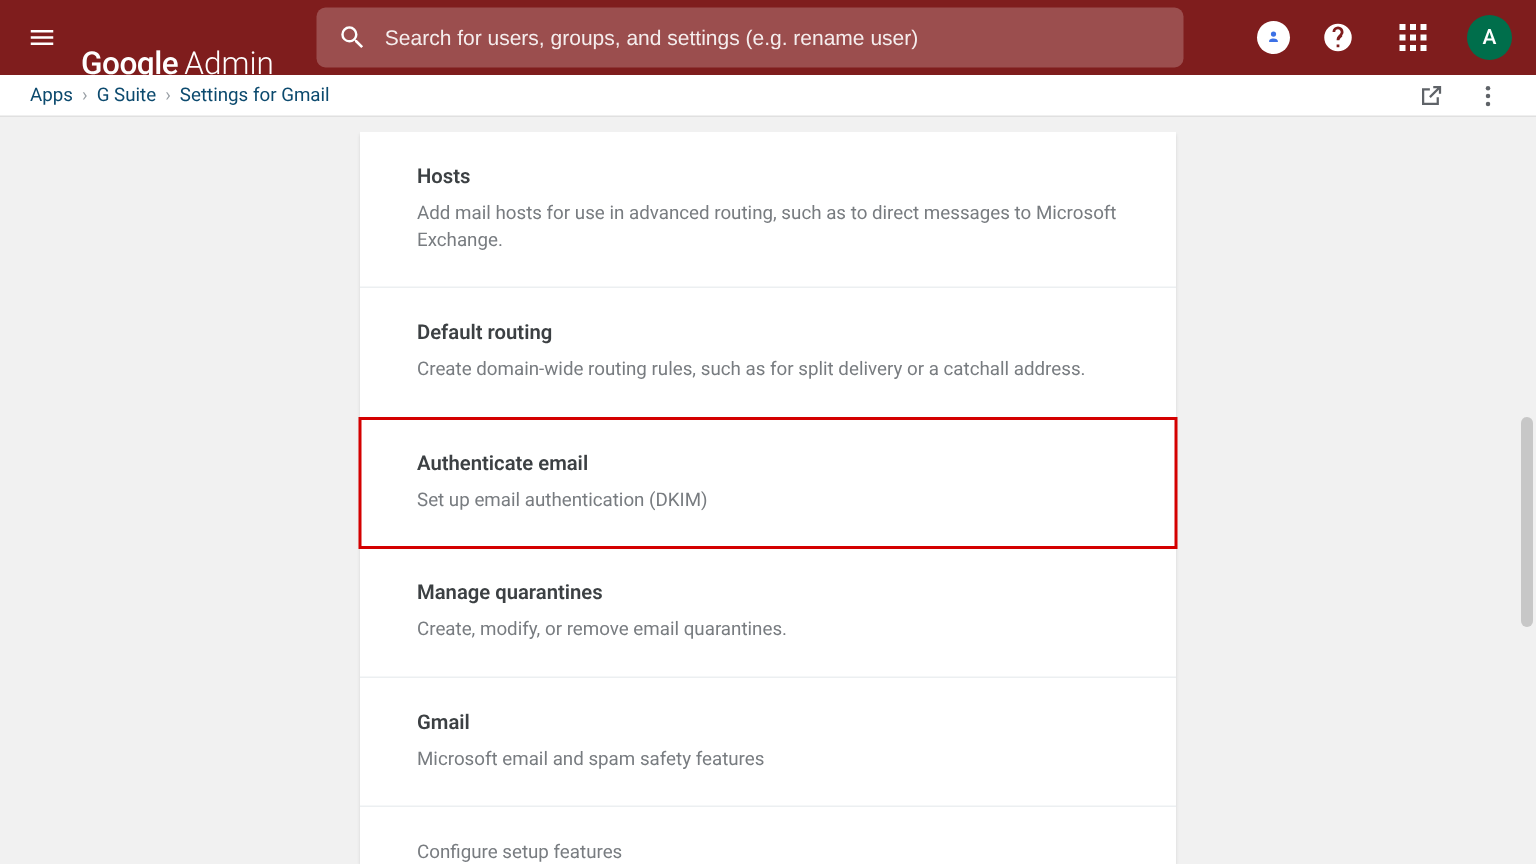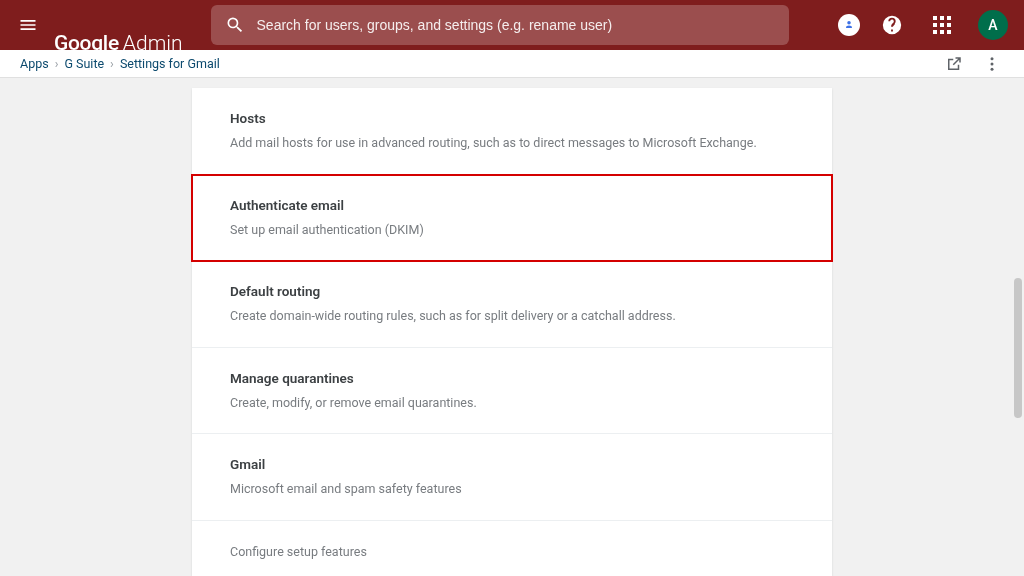--- a/index.html
+++ b/index.html
@@ -44,21 +44,21 @@
     font-size:12.5px; color:#5f6368;
   }
   .crumb { color:#0c4a6e; cursor:pointer; }
   .crumb.current { color:#0c4a6e; }
   .chev { margin:0 6px; color:#9aa0a6; }
   .sub-spacer { flex:1; }
   .sub-icon { width:24px; height:24px; display:flex; align-items:center; justify-content:center; color:#5f6368; cursor:pointer; margin-left:14px; }
 
   .page { width:100%; height:calc(576px - 50px - 28px); display:flex; justify-content:center; position:relative; }
   .card {
-    width: 640px; margin-top:10px;
+    width: 544px; margin-top:10px;
     background:#fff;
     box-shadow: 0 1px 2px rgba(60,64,67,.15);
   }
   .row {
     padding: 22px 38px 22px 38px;
     border-bottom:1px solid #eceff1;
     cursor:pointer;
     position:relative;
   }
   .row h3 { font-size:13.5px; font-weight:600; color:#3c4043; margin-bottom:8px; }
@@ -139,27 +139,27 @@
       </svg>
   </div>
 </div>
 
 <div class="page">
   <div class="card" id="card">
       <div class="row">
         <h3>Hosts</h3>
         <p>Add mail hosts for use in advanced routing, such as to direct messages to Microsoft Exchange.</p>
       </div>
+      <div class="row">
+        <h3>Default routing</h3>
+        <p>Create domain-wide routing rules, such as for split delivery or a catchall address.</p>
+      </div>
       <div class="row highlight">
         <h3>Authenticate email</h3>
         <p>Set up email authentication (DKIM)</p>
-      </div>
-      <div class="row">
-        <h3>Default routing</h3>
-        <p>Create domain-wide routing rules, such as for split delivery or a catchall address.</p>
       </div>
       <div class="row">
         <h3>Manage quarantines</h3>
         <p>Create, modify, or remove email quarantines.</p>
       </div>
       <div class="row">
         <h3>Gmail</h3>
         <p>Microsoft email and spam safety features</p>
       </div>
       <div class="row">

